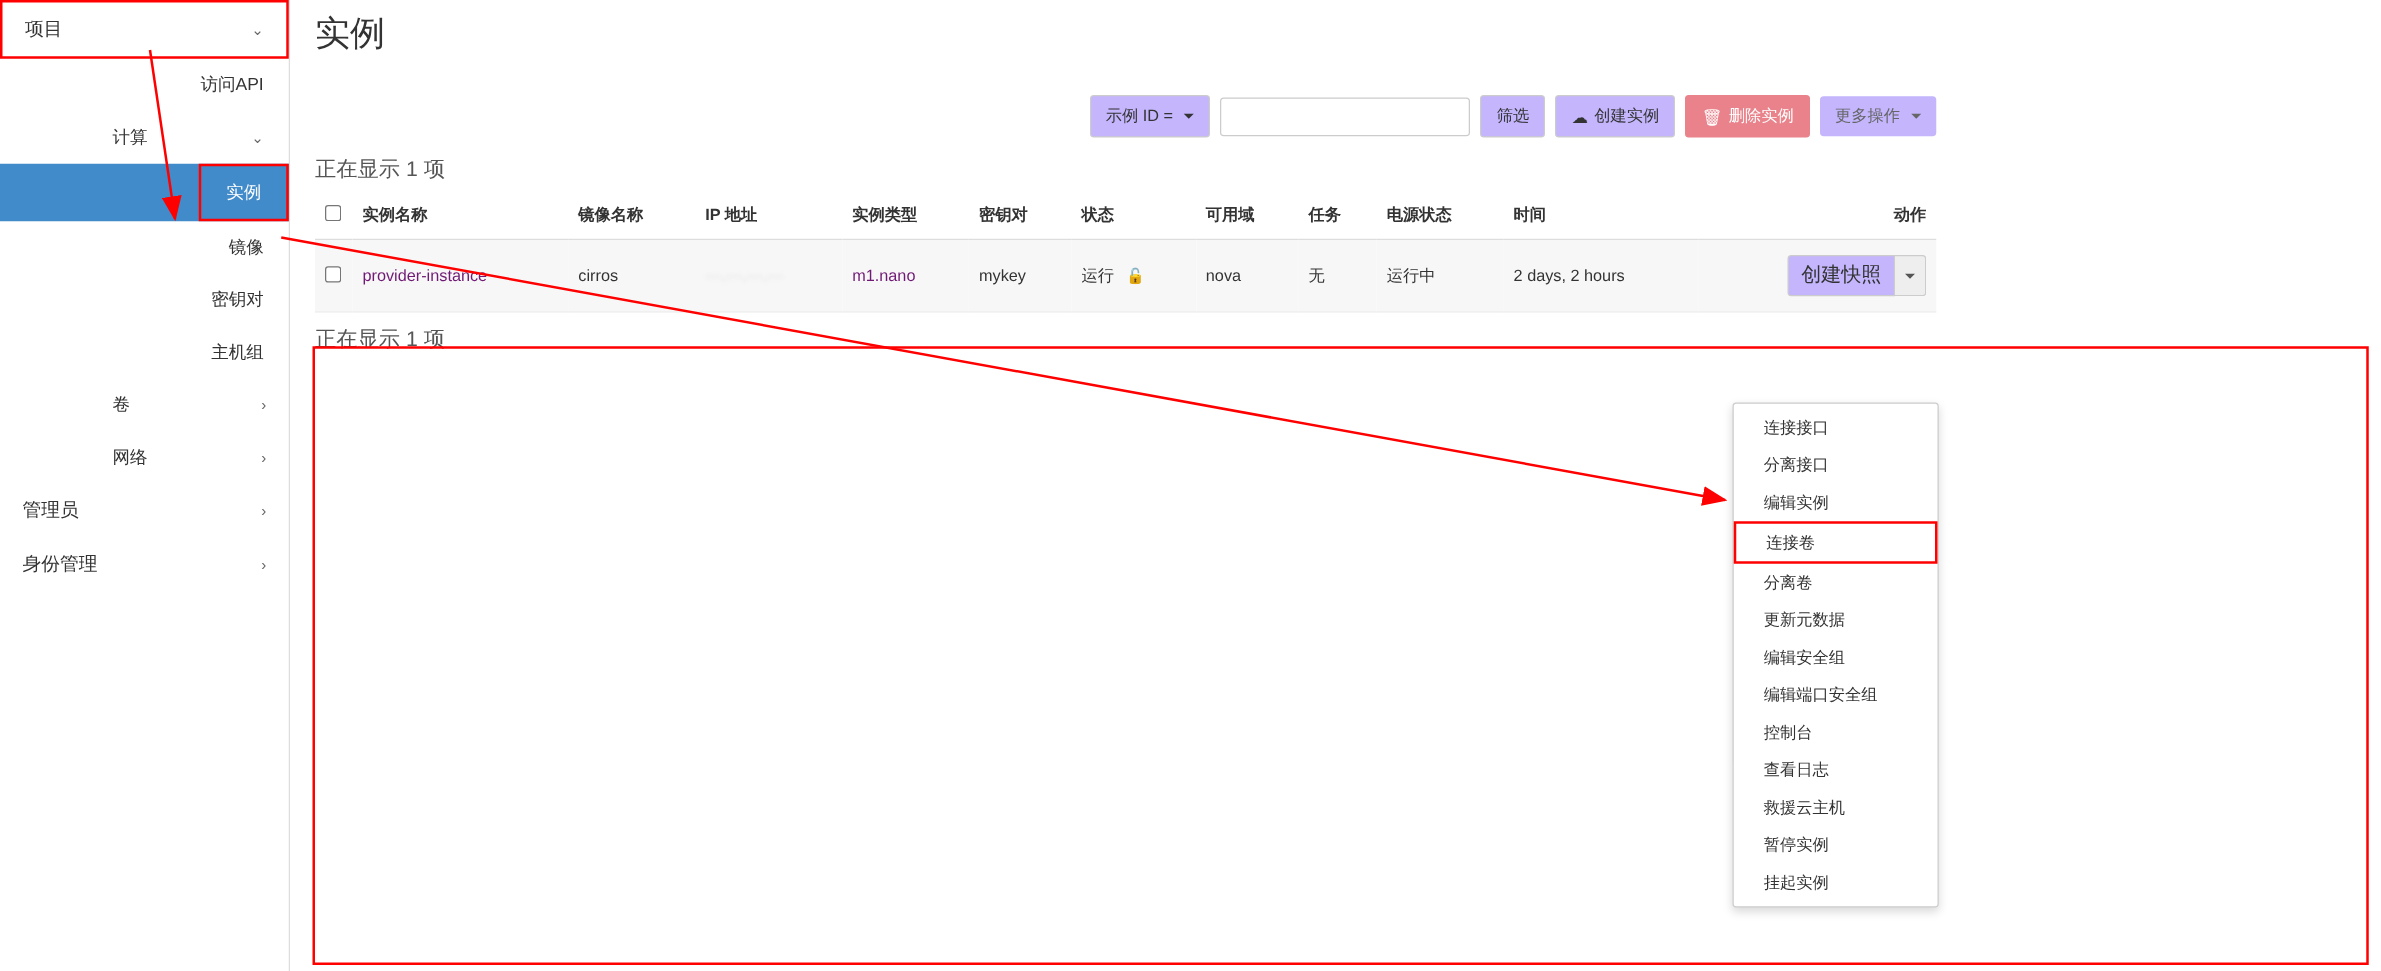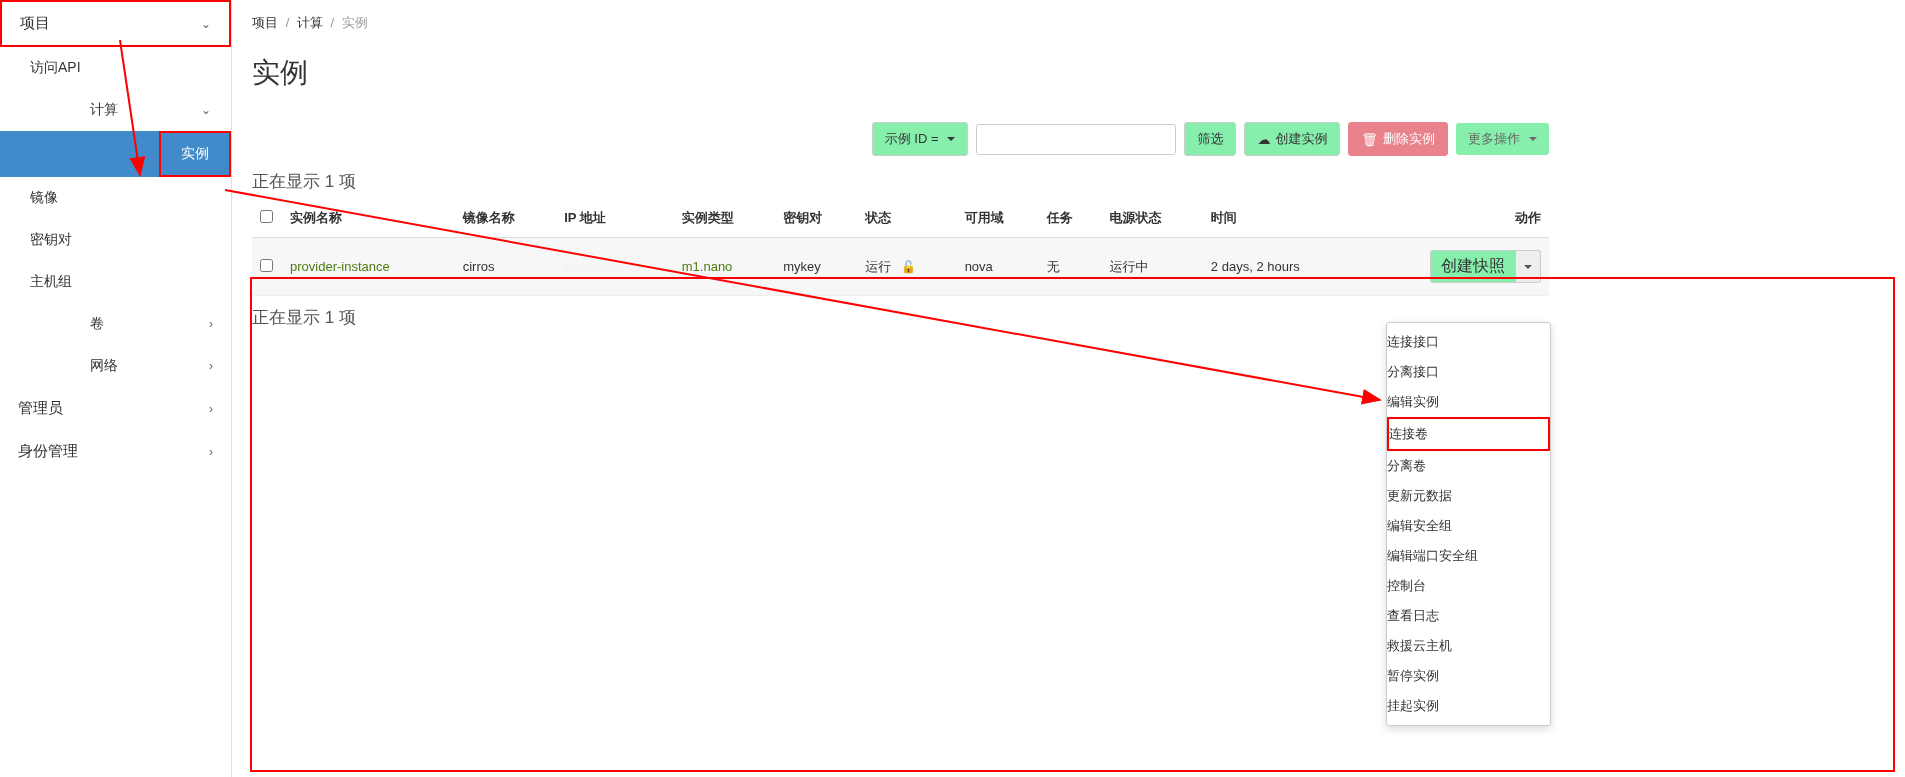--- a/index.html
+++ b/index.html
@@ -4,56 +4,56 @@
 <style>
 * { box-sizing: border-box; margin: 0; padding: 0; }
 body { font-family: "Helvetica Neue", Helvetica, Arial, sans-serif; font-size: 14px; color: #333; background: #fff; }
 .container { display: flex; width: 1569px; height: 777px; }
 
 
 .sidebar { width: 232px; background: #fff; border-right: 1px solid #ddd; }
 .sidebar-item { display: flex; align-items: center; justify-content: space-between; padding: 12px 18px; cursor: pointer; color: #333; }
 .sidebar-item.top { font-size: 15px; }
 .sidebar-item.sub { padding-left: 30px; justify-content: flex-end; padding-right: 20px; }
-.sidebar-item.sub .label { text-align: left; flex: 1; }
+.sidebar-item.sub .label { text-align: right; flex: 1; }
 .sidebar-item.active { background: #428bca; color: #fff; }
 .sidebar-item .chev { font-size: 12px; color: #666; }
 .sidebar-hl-top { border: 2px solid red; }
 .sidebar-hl-instance { border: 2px solid red; margin-left: 90px; }
 
 
 .main { flex: 1; padding: 0 20px; position: relative; }
 .breadcrumb { padding: 14px 0; color: #999; font-size: 13px; }
 .breadcrumb a { color: #333; text-decoration: none; }
 .breadcrumb .sep { margin: 0 4px; color: #999; }
 .page-title { font-size: 28px; font-weight: 400; margin: 8px 0 30px 0; }
 
 .toolbar { display: flex; justify-content: flex-end; gap: 8px; margin-bottom: 14px; align-items: center; }
-.btn { display: inline-flex; align-items: center; gap: 5px; padding: 7px 12px; border: 1px solid #ccc; background: #86efac; border-radius: 3px; cursor: pointer; font-size: 13px; color: #333; }
+.btn { display: inline-flex; align-items: center; gap: 5px; padding: 7px 12px; border: 1px solid #ccc; background: #c4b5fd; border-radius: 3px; cursor: pointer; font-size: 13px; color: #333; }
 .btn-danger { background: #e9828a; border-color: #e9828a; color: #fff; }
 .btn-caret::after { content: ""; display: inline-block; border-top: 4px solid; border-left: 4px solid transparent; border-right: 4px solid transparent; margin-left: 4px; }
 .search-input { padding: 7px 10px; border: 1px solid #ccc; border-radius: 3px; width: 200px; font-size: 13px; }
 
 .showing { font-size: 17px; color: #555; margin-bottom: 6px; }
 
 table { width: 100%; border-collapse: collapse; }
 th { text-align: left; padding: 10px 8px; border-bottom: 1px solid #ddd; font-weight: 700; font-size: 13px; }
 td { padding: 12px 8px; border-bottom: 1px solid #eee; font-size: 13px; vertical-align: middle; }
 tbody tr { background: #f7f7f7; }
-td a { color: #4d7c0f; text-decoration: none; }
+td a { color: #701a75; text-decoration: none; }
 .blur { color: #ccc; filter: blur(2px); }
 .lock-icon { color: #bbb; font-size: 12px; margin-left: 6px; }
 
 .action-btn-group { display: inline-flex; }
 .action-btn-group .btn { border-radius: 3px 0 0 3px; padding: 5px 10px; font-size: 16px; }
 .action-btn-group .btn-caret-only { border-radius: 0 3px 3px 0; border-left: none; padding: 5px 8px; background: #eee; }
 .action-btn-group .btn-caret-only::after { content: ""; display: inline-block; border-top: 4px solid #555; border-left: 4px solid transparent; border-right: 4px solid transparent; }
 
 .dropdown-menu { position: absolute; right: 18px; top: 322px; width: 165px; background: #fff; border: 1px solid #ccc; border-radius: 3px; box-shadow: 0 3px 8px rgba(0,0,0,0.15); padding: 4px 0; z-index: 10; }
-.dropdown-menu .item { padding: 6px 0; font-size: 13px; cursor: pointer; }
+.dropdown-menu .item { padding: 6px 24px; font-size: 13px; cursor: pointer; }
 .dropdown-menu .item.hl { border: 2px solid red; }
 
 .red-box-main { position: absolute; border: 2px solid red; left: 250px; top: 277px; right: 10px; bottom: 5px; pointer-events: none; }
 
 
 .arrow-svg { position: absolute; top: 0; left: 0; pointer-events: none; z-index: 5; }
 
 .checkbox { width: 13px; height: 13px; }
 </style>
 </head>
@@ -99,27 +99,20 @@
       <span>管理员</span>
       <span class="chev">›</span>
     </div>
     <div class="sidebar-item top">
       <span>身份管理</span>
       <span class="chev">›</span>
     </div>
   </div>
 
   <div class="main">
-    <div class="breadcrumb">
-      <a href="#">项目</a>
-      <span class="sep">/</span>
-      <a href="#">计算</a>
-      <span class="sep">/</span>
-      <span style="color:#999;">实例</span>
-    </div>
 
     <h1 class="page-title">实例</h1>
 
     <div class="toolbar">
       <button class="btn btn-caret">
         <span>示例 ID =</span>
       </button>
       <input class="search-input" type="text" style="">
       <button class="btn">筛选</button>
       <button class="btn">

